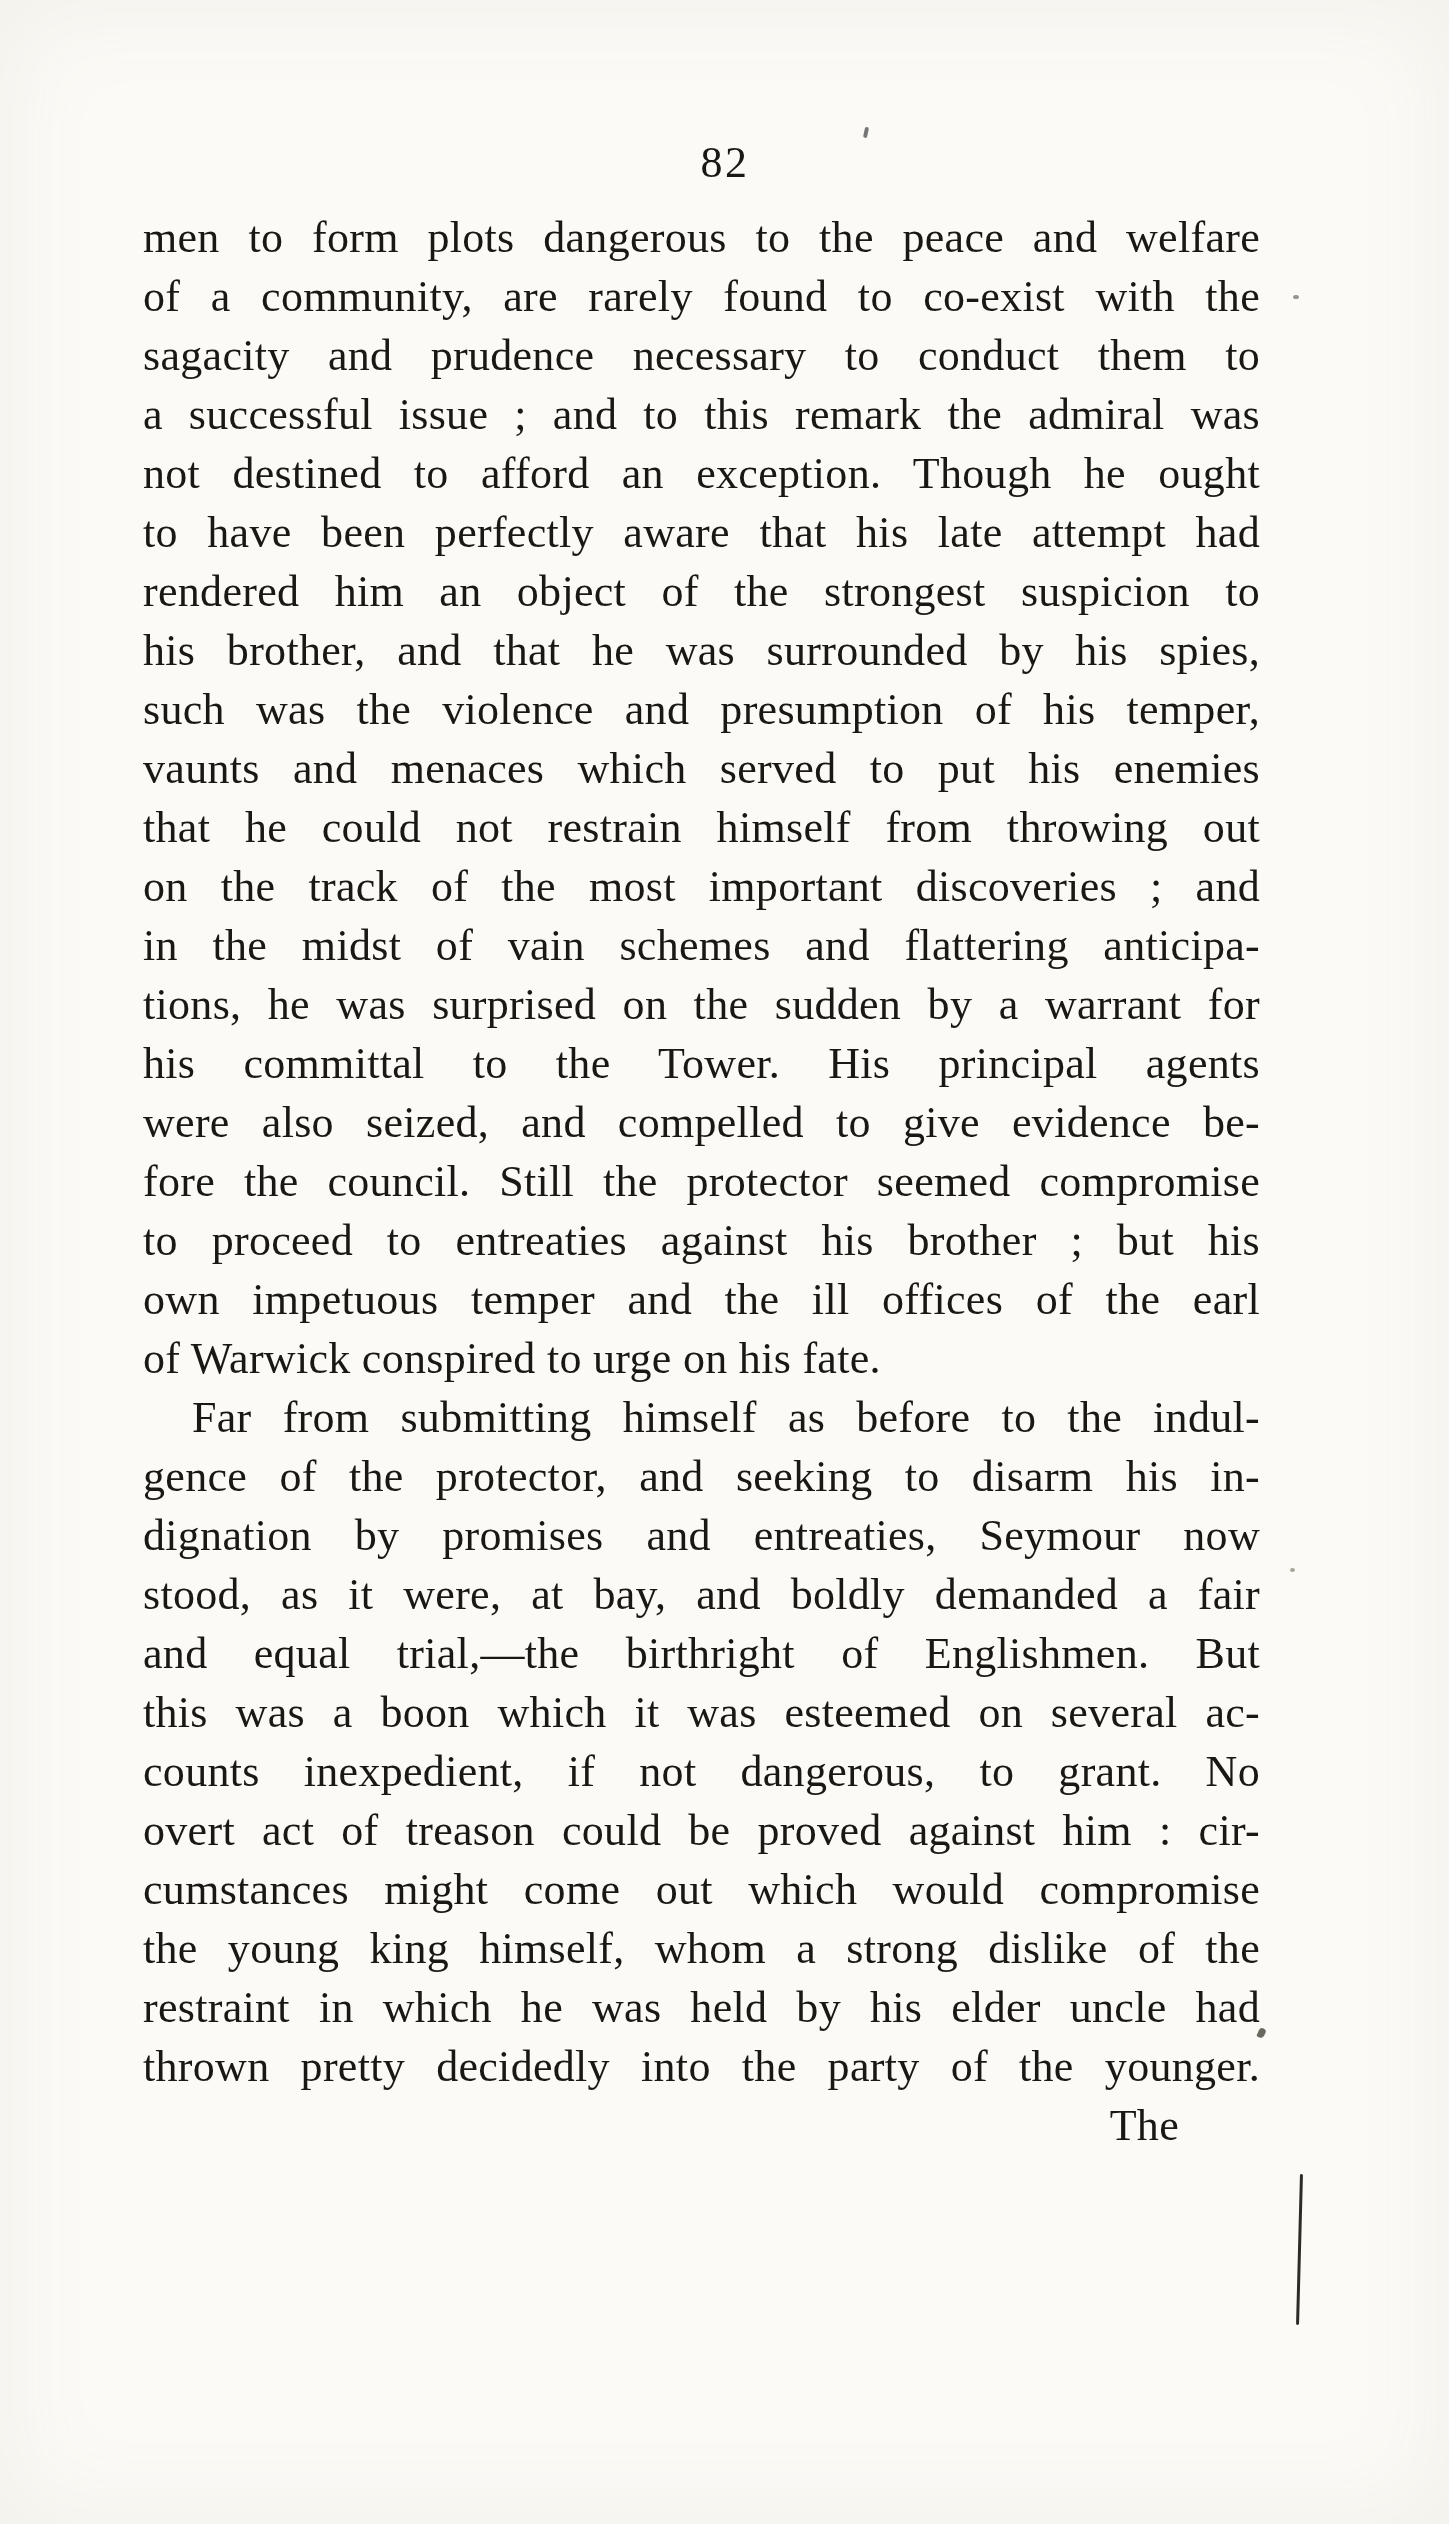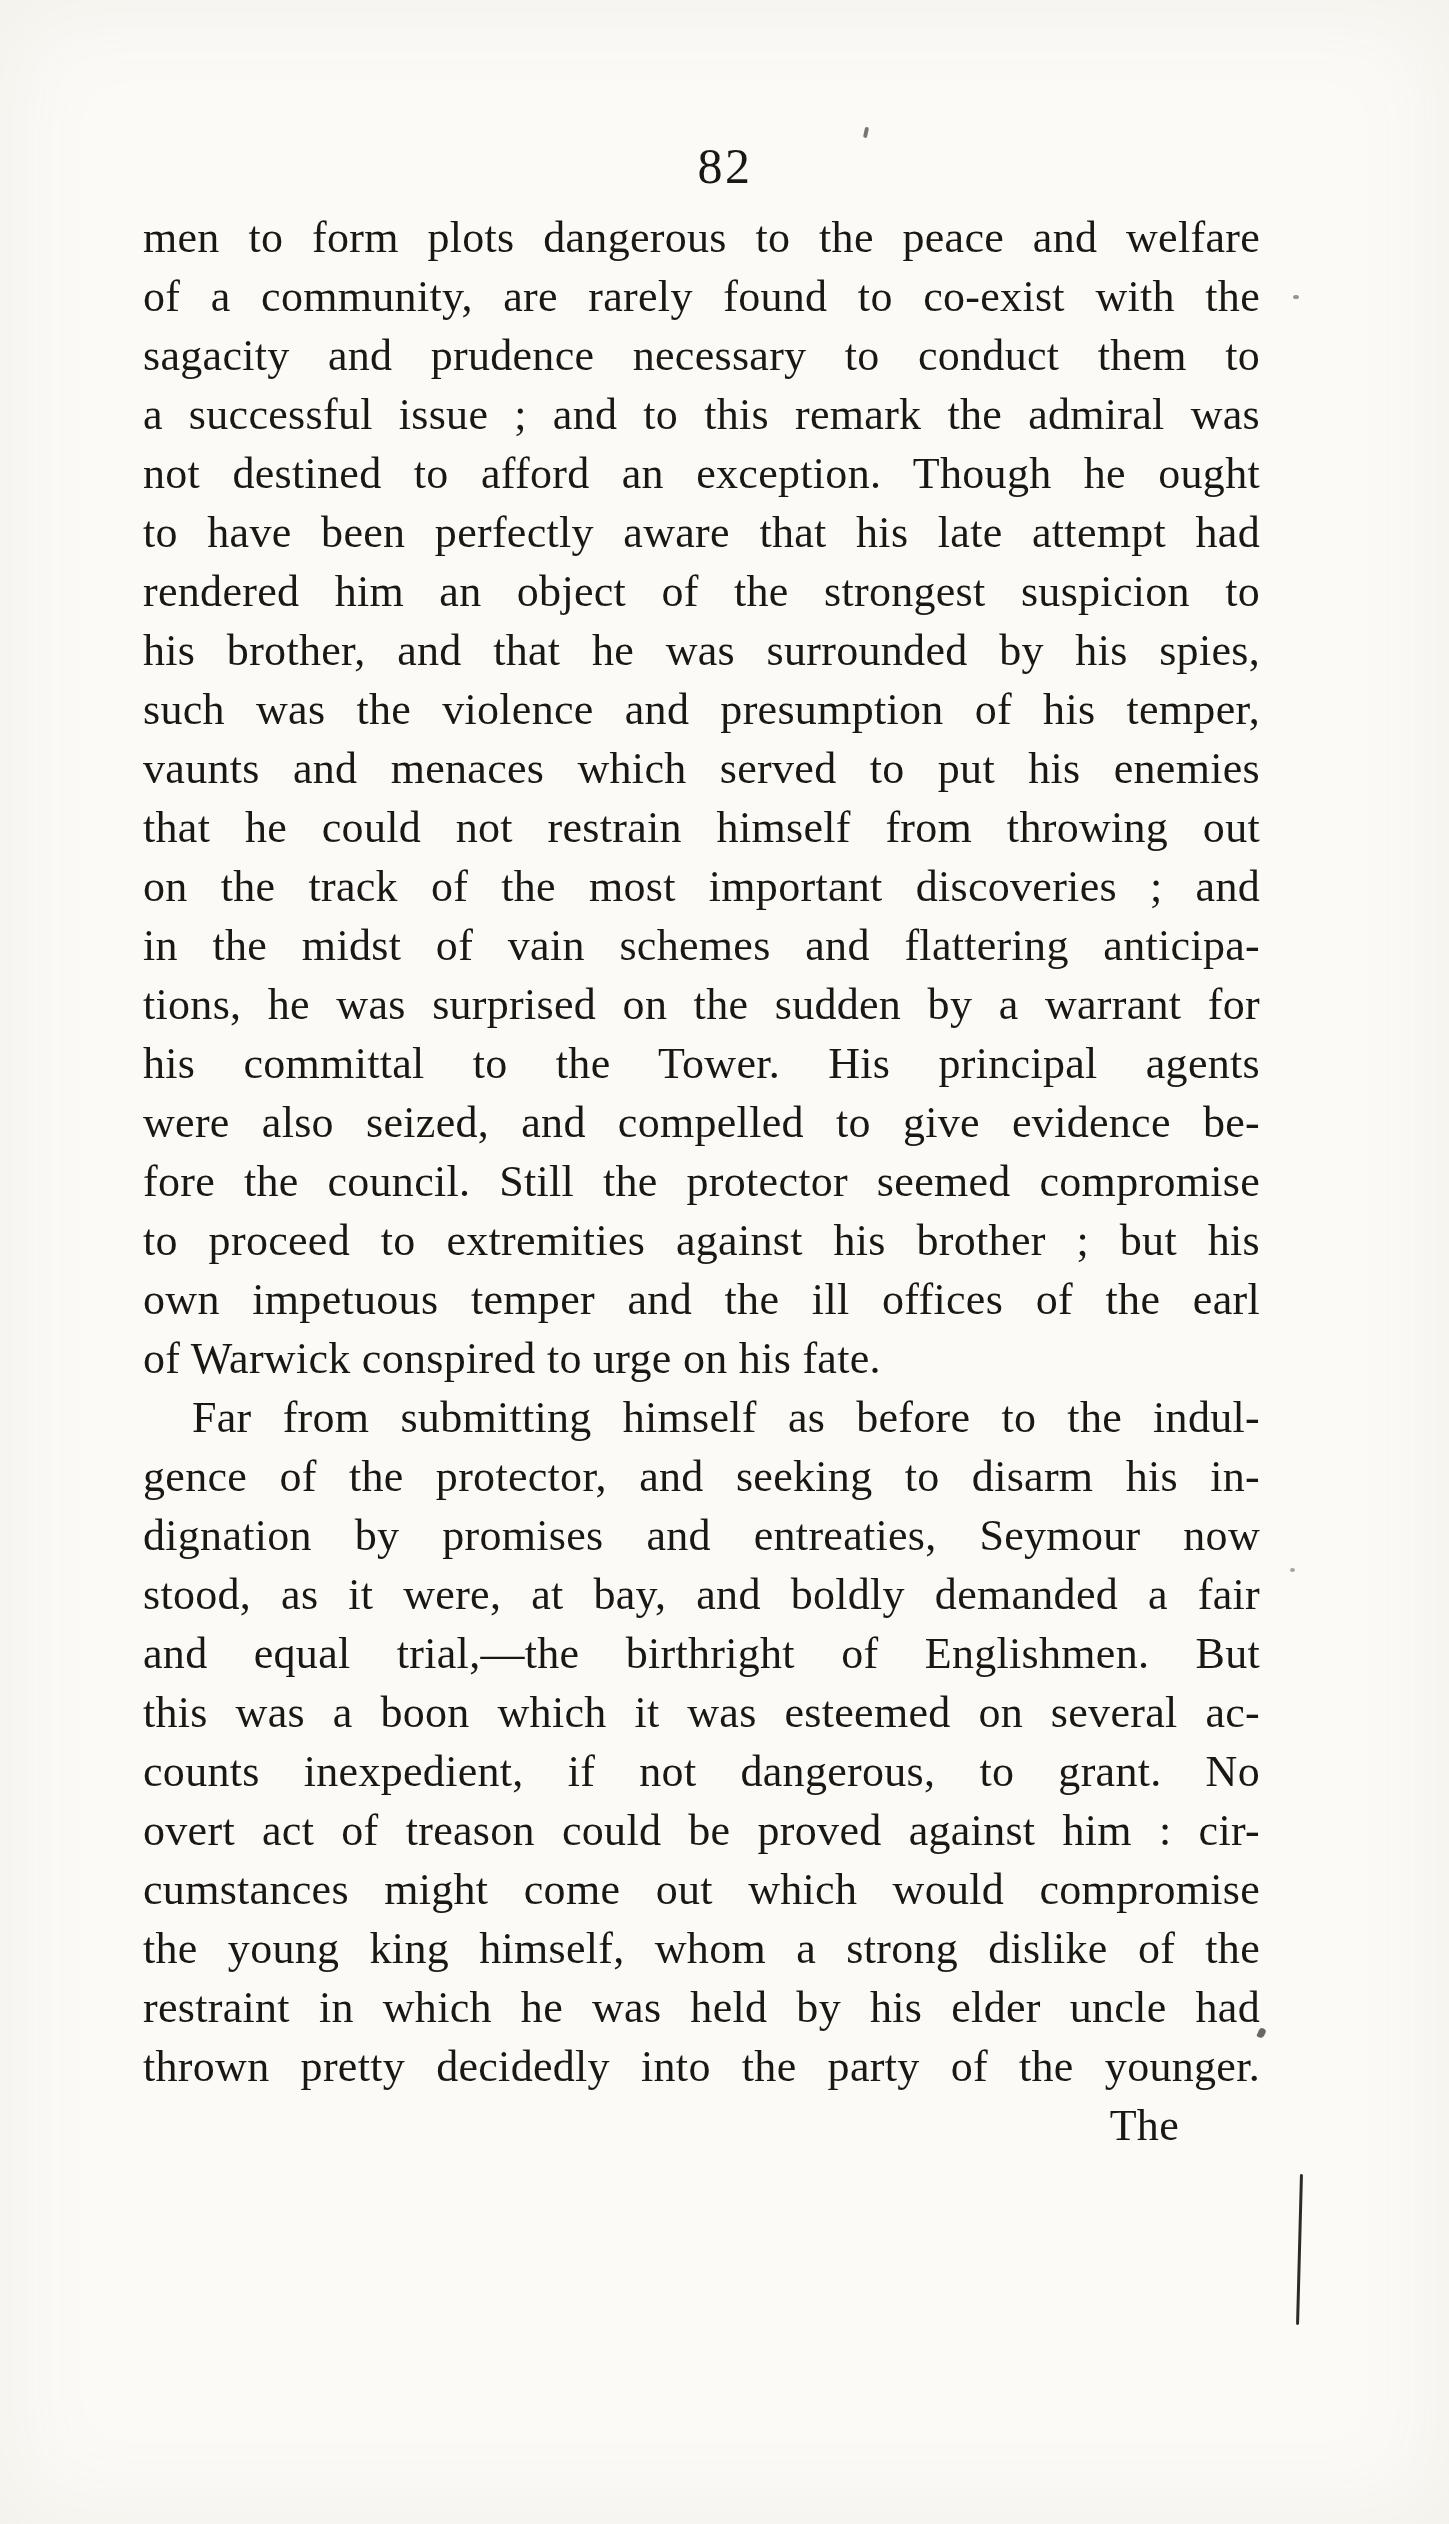--- a/index.html
+++ b/index.html
@@ -16,21 +16,21 @@
     position: absolute;
     inset: 0;
     box-shadow: inset 0 0 102px rgba(120,110,90,0.08);
   }
   .page-number {
     position: absolute;
     top: 137px;
     left: 0;
     width: 1450px;
     text-align: center;
-    font-size: 50px;
+    font-size: 44px;
     letter-spacing: 2.5px;
   }
   .text-block {
     position: absolute;
     top: 208px;
     left: 143px;
     width: 1117px;
     font-size: 44px;
     line-height: 59px;
     letter-spacing: 0.3px;
@@ -83,21 +83,21 @@
       <div class="line">his brother, and that he was surrounded by his spies,</div>
       <div class="line">such was the violence and presumption of his temper,</div>
       <div class="line">vaunts and menaces which served to put his enemies</div>
       <div class="line">that he could not restrain himself from throwing out</div>
       <div class="line">on the track of the most important discoveries ; and</div>
       <div class="line">in the midst of vain schemes and flattering anticipa-</div>
       <div class="line">tions, he was surprised on the sudden by a warrant for</div>
       <div class="line">his committal to the Tower. His principal agents</div>
       <div class="line">were also seized, and compelled to give evidence be-</div>
       <div class="line">fore the council. Still the protector seemed compromise</div>
-      <div class="line">to proceed to extremities against his brother ; but his</div>
+      <div class="line">to proceed to entreaties against his brother ; but his</div>
       <div class="line">own impetuous temper and the ill offices of the earl</div>
       <div class="line last-left">of Warwick conspired to urge on his fate.</div>
     </div>
 
     <div class="para">
       <div class="line indent">Far from submitting himself as before to the indul-</div>
       <div class="line">gence of the protector, and seeking to disarm his in-</div>
       <div class="line">dignation by promises and entreaties, Seymour now</div>
       <div class="line">stood, as it were, at bay, and boldly demanded a fair</div>
       <div class="line">and equal trial,—the birthright of Englishmen. But</div>

